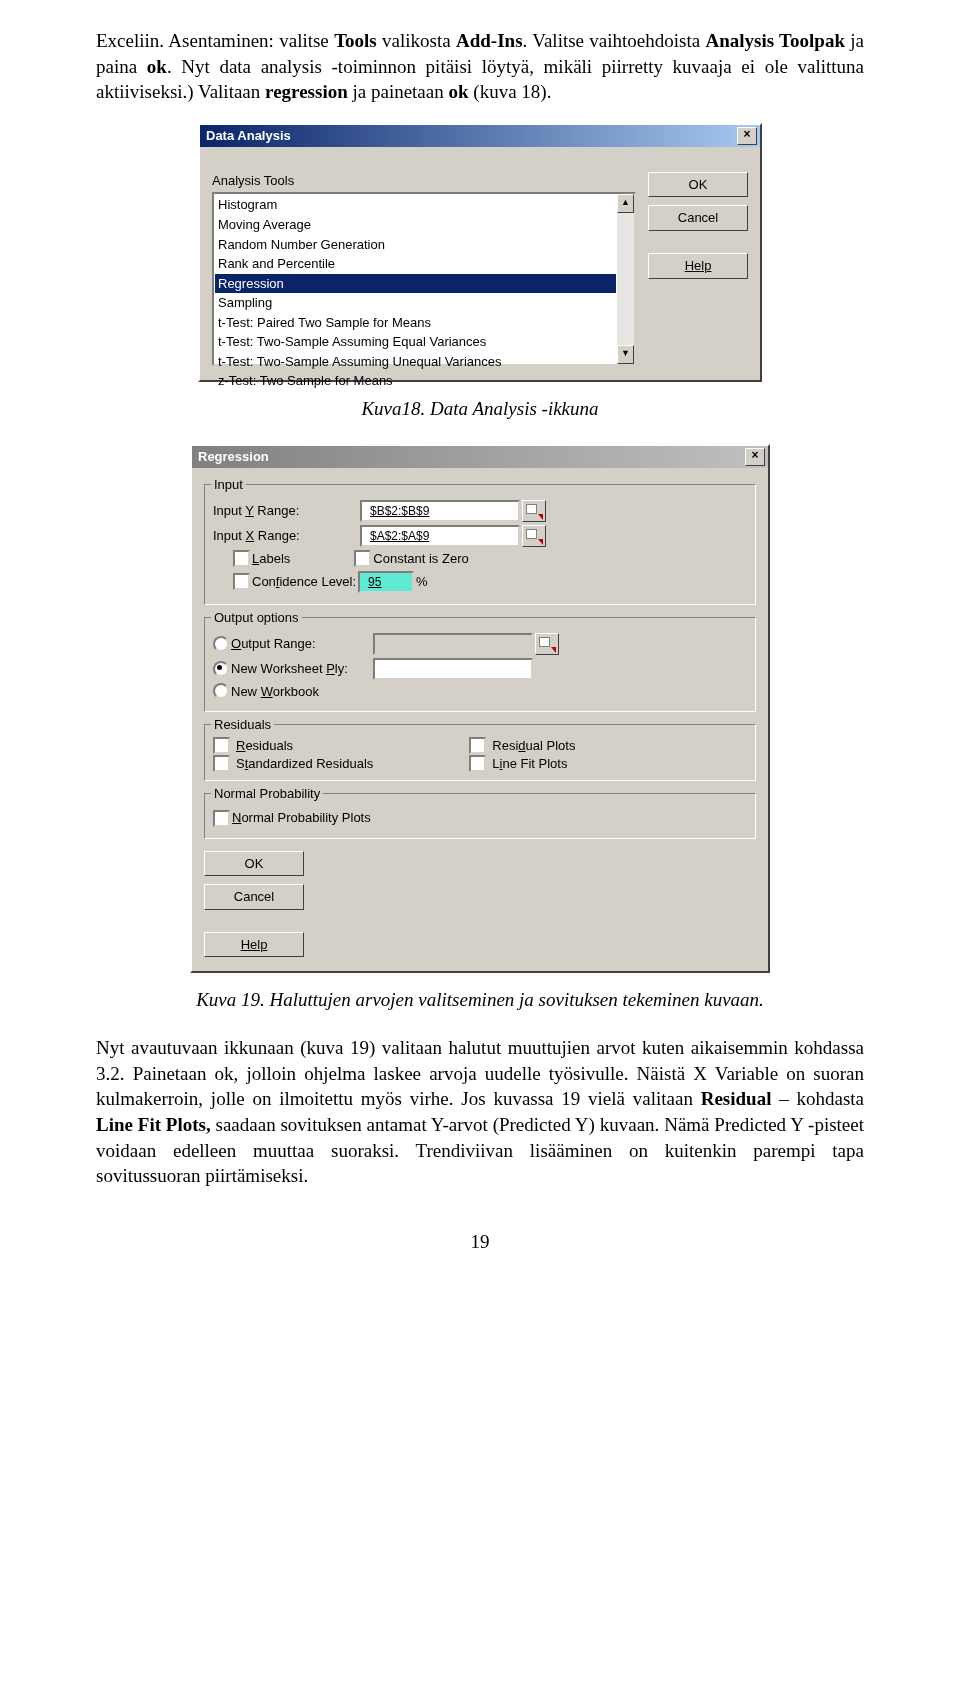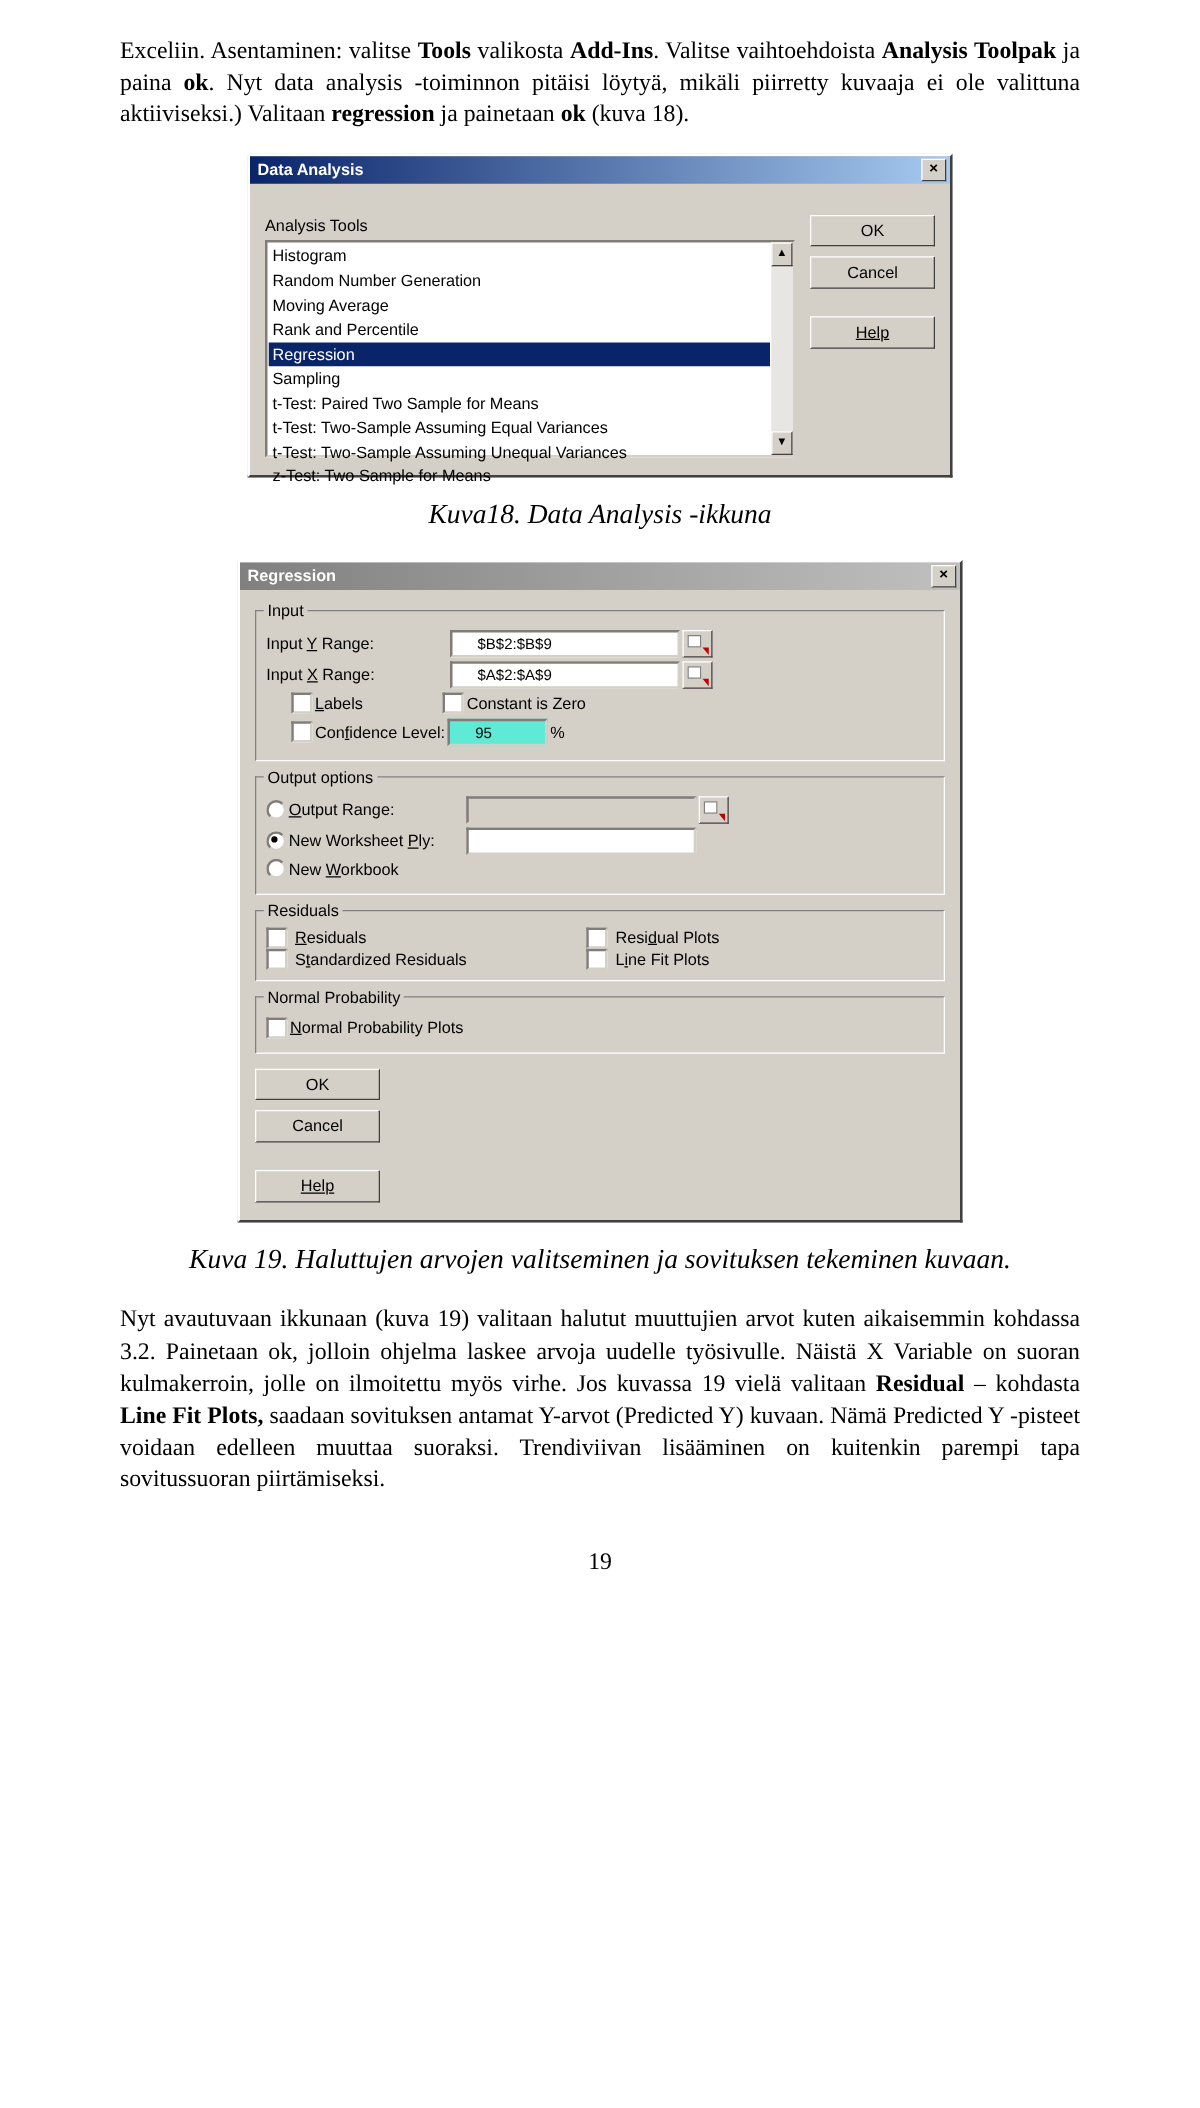--- a/index.html
+++ b/index.html
@@ -16,21 +16,21 @@
   }
   .para {
     text-align: justify;
     margin: 0 0 12px 0;
   }
   .bold { font-weight: bold; }
   .figcap {
     text-align: center;
     font-style: italic;
     margin: 14px 0 22px 0;
-    font-size: 22px;
+    font-size: 19px;
   }
   .pagenum {
     text-align: center;
     font-size: 19px;
     margin-top: 40px;
   }
   
   .dlg {
     margin: 18px auto 4px auto;
     background: #d4d0c8;
@@ -129,23 +129,24 @@
   
   .dlg2body { display: flex; padding: 10px 12px 14px 12px; gap: 12px; flex-direction: column; }
   .dlg2left { flex: 1; display: flex; flex-direction: column; gap: 6px; }
   .dlg2right { width: 100px; display: flex; flex-direction: column; gap: 8px; }
   .row { display: flex; align-items: center; gap: 2px; margin: 3px 0; }
   .lbl { width: 145px; }
   .input {
     background: #fff;
     border: 2px inset #d4d0c8;
     height: 18px;
-    padding: 0 20px;
+    padding: 0 8px;
     font-size: 12px;
     line-height: 18px;
+    text-decoration: underline;
   }
   .inputw { width: 140px; }
   .inputs { width: 36px; background:#5eead4; }
   .refbtn {
     width: 22px; height: 20px;
     background: #d4d0c8;
     border: 1px solid #fff;
     border-right-color: #404040;
     border-bottom-color: #404040;
     position: relative;
@@ -205,22 +206,22 @@
     <div class="titlebar">
       <span>Data Analysis</span>
       <span class="closebtn">×</span>
     </div>
     <div class="dlgbody">
       <div class="dlgleft1">
         <div style="margin-bottom:3px;">Analysis Tools</div>
         <div class="listbox">
           <div class="listitems">
             <div>Histogram</div>
+            <div>Moving Average</div>
             <div>Random Number Generation</div>
-            <div>Moving Average</div>
             <div>Rank and Percentile</div>
             <div class="sel">Regression</div>
             <div>Sampling</div>
             <div>t-Test: Paired Two Sample for Means</div>
             <div>t-Test: Two-Sample Assuming Equal Variances</div>
             <div>t-Test: Two-Sample Assuming Unequal Variances</div>
             <div>z-Test: Two Sample for Means</div>
           </div>
           <div class="scrollbar">
             <div class="scrollbtn">▲</div>

